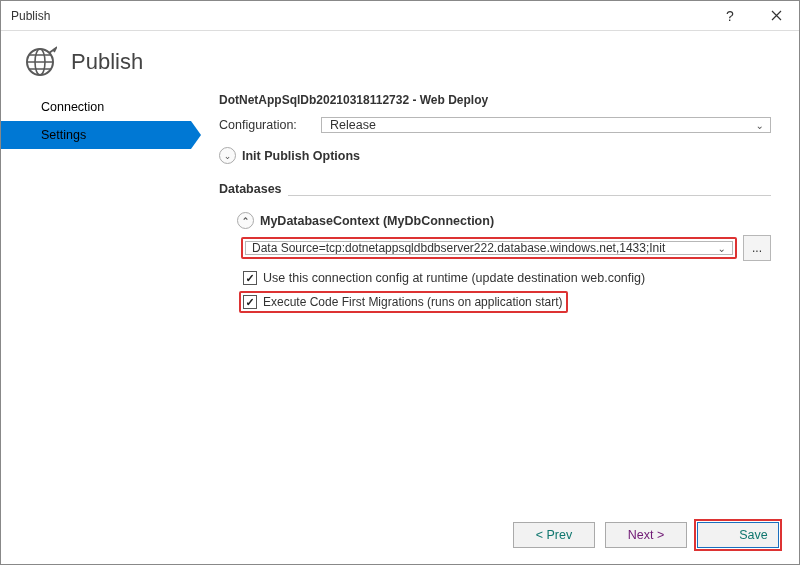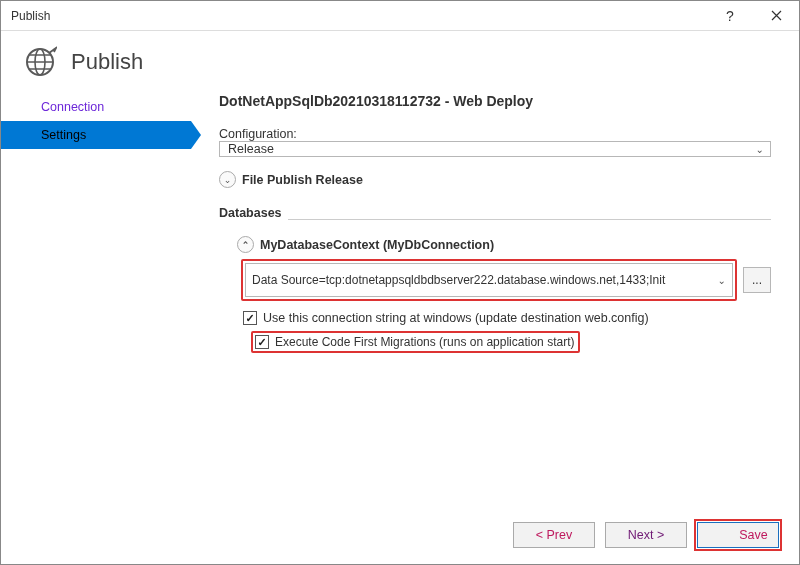--- a/index.html
+++ b/index.html
@@ -48,21 +48,21 @@
   .body {
     display: flex;
     height: calc(565px - 30px - 64px - 50px);
   }
   .sidebar {
     width: 190px;
     padding-top: 4px;
   }
   .side-item {
     padding: 7px 18px 7px 40px;
-    color: #6d28d9;
+    color: #000000;
     cursor: pointer;
     font-size: 12.5px;
   }
   .side-item.selected {
     background: #0078d4;
     color: #000000;
     position: relative;
   }
   .side-item.selected::after {
     content: "";
@@ -73,27 +73,27 @@
     border-top: 14.5px solid transparent;
     border-bottom: 14.5px solid transparent;
     border-left: 10px solid #0078d4;
   }
   .main {
     flex: 1;
     padding: 4px 28px 0 28px;
   }
   .profile-title {
     font-weight: 700;
-    font-size: 14px;
-    margin-bottom: 18px;
+    font-size: 12px;
+    margin-bottom: 10px;
   }
   .row {
     display: flex;
+    align-items: center;
     margin-bottom: 14px;
-    flex-direction: column;
   }
   .row label.lbl {
     width: 102px;
     font-size: 12.5px;
   }
   .combo {
     flex: 1;
     border: 1px solid #b7b7b7;
     background: #fff;
     height: 16px;
@@ -163,21 +163,21 @@
     gap: 4px;
   }
   .conn-row {
     margin-left: 4px;
     margin-bottom: 10px;
   }
   .conn-row .highlight-red { flex: 1; }
   .conn-combo {
     flex: 1;
     border: 1px solid #b7b7b7;
-    height: 34px;
+    height: 14px;
     display: flex;
     align-items: center;
     padding: 0 6px;
     position: relative;
     font-size: 12px;
     color: #333;
     white-space: nowrap;
     overflow: hidden;
     cursor: pointer;
   }
@@ -227,21 +227,21 @@
   .btn {
     min-width: 82px;
     height: 26px;
     border: 1px solid #aaa;
     background: #f2f2f2;
     display: flex;
     align-items: center;
     justify-content: center;
     font-size: 12.5px;
     cursor: pointer;
-    color: #be185d;
+    color: #0f766e;
   }
   .btn.disabled {
     color: #701a75;
     cursor: default;
   }
   .btn.highlighted {
     outline: 2px solid #d33;
     outline-offset: 1px;
     border: 1px solid #1a6fbf;
     padding-left: 31px;
@@ -250,21 +250,20 @@
     display: flex;
     align-items: center;
   }
   .chk-highlight {
     display: inline-flex;
     border: 2px solid #d33;
     padding: 2px 4px 2px 2px;
     border-radius: 2px;
     align-items: center;
     gap: 6px;
-    margin-left: 12px;
   }
 </style>
 </head>
 <body>
 
 <div class="titlebar">
   <span class="titlebar-title">Publish</span>
   <div class="titlebar-btn">?</div>
   <div class="titlebar-btn">
     <svg width="11" height="11" viewBox="0 0 11 11">
@@ -297,21 +296,21 @@
     <div class="row">
       <label class="lbl">Configuration:</label>
       <div class="combo">
         <span>Release</span>
         <span class="combo-caret">⌄</span>
       </div>
     </div>
 
     <div class="expand-row">
       <div class="chevron-btn">⌄</div>
-      <span class="expand-label">File Publish Release</span>
+      <span class="expand-label">Init Publish Options</span>
     </div>
 
     <div class="section-header">
       <span>Databases</span>
       <div class="hr"></div>
     </div>
 
     <div class="db-group">
       <div class="db-name-row">
         <div class="chevron-btn">⌃</div>
@@ -323,21 +322,21 @@
           <div class="conn-combo">
             <span>Data Source=tcp:dotnetappsqldbdbserver222.database.windows.net,1433;Init</span>
             <span class="combo-caret">⌄</span>
           </div>
         </div>
         <div class="ellipsis-btn">...</div>
       </div>
 
       <div class="chk-row">
         <div class="chk checked"></div>
-        <span>Use this connection string at windows (update destination web.config)</span>
+        <span>Use this connection config at runtime (update destination web.config)</span>
       </div>
 
       <div style="margin:4px 0 0 2px;">
         <div class="chk-highlight">
           <div class="chk checked"></div>
           <span>Execute Code First Migrations (runs on application start)</span>
         </div>
       </div>
     </div>
 

